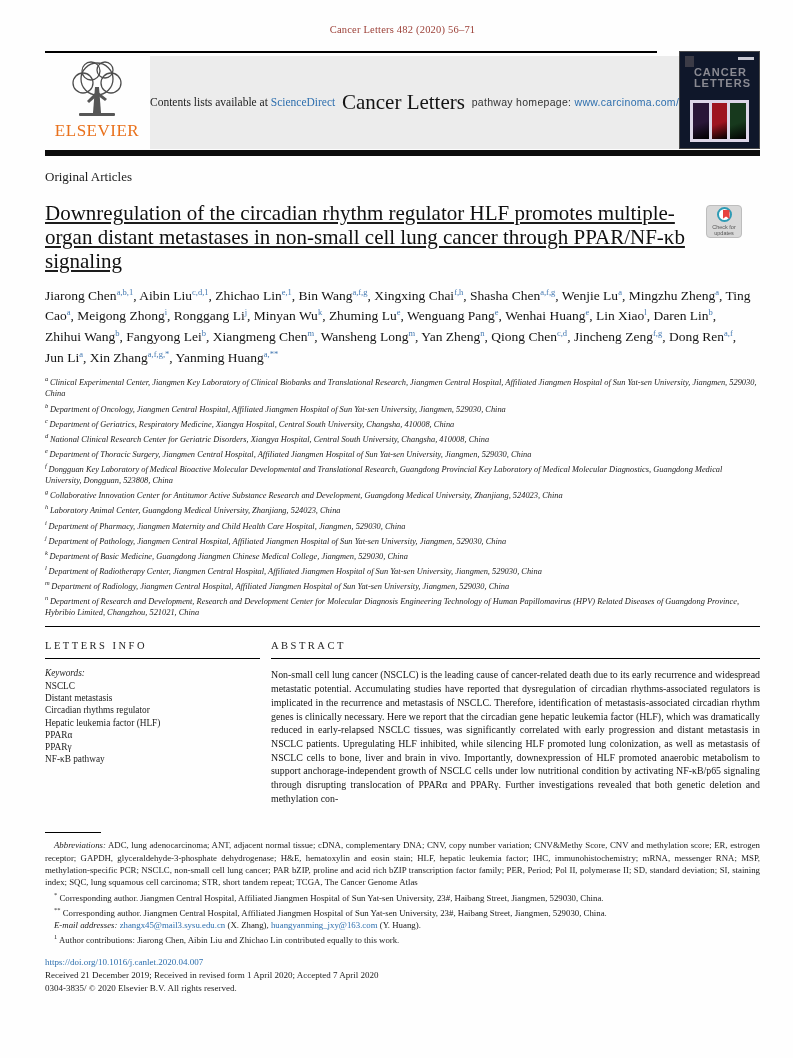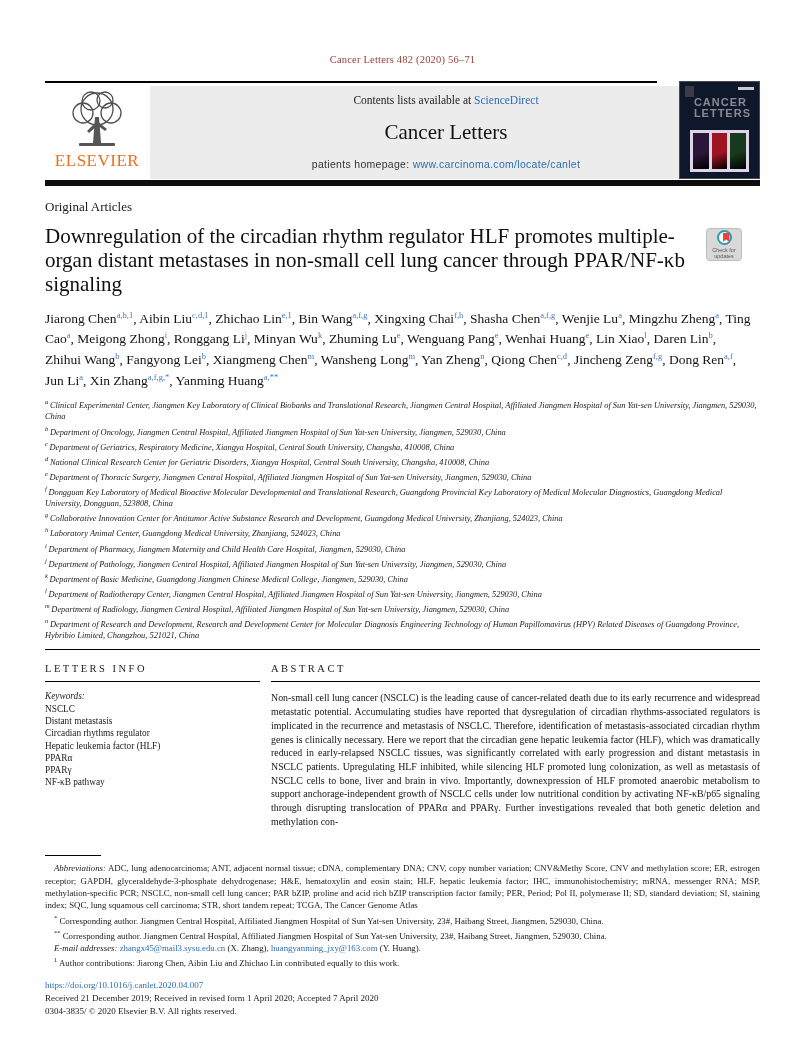--- a/index.html
+++ b/index.html
@@ -5,53 +5,53 @@
   * { margin:0; padding:0; box-sizing:border-box; }
   html,body { background:#888; }
   .page {
     position:relative; width:793px; height:1058px; margin:0 auto;
     background:#fefefe; overflow:hidden;
     font-family:"Liberation Serif", serif; color:#1c1c1c;
   }
   .content { position:absolute; left:45px; top:0; width:715px; }
 
   
-  .citation { margin-top:54px; text-align:center; font-size:10.5px; color:#9c4038; letter-spacing:.2px; }
+  .citation { margin-top:24px; text-align:center; font-size:10.5px; color:#9c4038; letter-spacing:.2px; }
 
   
   .header { position:relative; margin-top:16px; height:105px; }
   .header-rule { position:absolute; top:0; left:0; width:612px; height:2px; background:#000; }
   .header-bar { position:absolute; bottom:0; left:0; width:715px; height:6px; background:#0d0d0d; }
   .publisher-logo { position:absolute; left:2px; top:6px; width:100px; height:90px; text-align:center; }
   .publisher-logo svg { display:block; margin:0 auto; }
   .elsevier-word { font-family:"Liberation Serif", serif; font-size:17px; color:#e9711c; letter-spacing:.5px; margin-top:-2px; }
   .header-main {
     position:absolute; left:105px; top:5px; width:592px; height:93px;
-    background:#ececec; display:flex; flex-direction:column; align-items:center; justify-content:space-between;
+    background:#ececec; display:flex; flex-direction:row; align-items:center; justify-content:space-between;
     padding:8px 0 9px 0;
   }
   .contents-line { font-size:11.5px; color:#222; }
   .journal-title { font-size:21px; color:#141414; }
   .homepage-line { font-family:"Liberation Sans", sans-serif; font-size:10.5px; color:#333; letter-spacing:.3px; }
   .link { color:#2e6fae; text-decoration:none; cursor:pointer; }
 
   
   .cover {
     position:absolute; right:0; top:0; width:81px; height:98px;
     background:#0f172a; border:1px solid #4a4a4a; overflow:hidden;
   }
   .cover-mark { position:absolute; left:5px; top:4px; width:9px; height:11px; background:#3b3b46; }
   .cover-issn { position:absolute; right:5px; top:5px; width:16px; height:3px; background:#c9c9d2; }
   .cover-title { position:absolute; right:8px; top:15px; text-align:left; color:#8a8a92; font-family:"Liberation Sans", sans-serif; font-size:11px; font-weight:bold; letter-spacing:1px; line-height:11px; }
   .cover-panels { position:absolute; left:10px; right:10px; top:48px; bottom:6px; background:#ddd6e8; display:flex; gap:3px; padding:3px; }
   .cover-panel { flex:1; }
 
   
   .section-label { margin-top:13px; font-size:13px; color:#1a1a1a; }
-  .title-row { position:relative; margin-top:9px; }
+  .title-row { position:relative; margin-top:16px;text-decoration:underline; }
   .article-title { width:645px; font-size:21px; line-height:24px; color:#101010; }
   .check-badge {
     position:absolute; right:18px; top:4px; width:36px; height:33px;
     background:#d8d8d8; border-radius:4px; border:1px solid #bdbdbd;
     display:flex; flex-direction:column; align-items:center; justify-content:center; cursor:pointer;
   }
   .check-badge .ring { width:15px; height:15px; border-radius:50%; background:#fff; border:2px solid #2e9bb5; position:relative; }
   .check-badge .flag { position:absolute; left:4px; top:1px; width:7px; height:9px; background:#e8433f; clip-path:polygon(0 0,100% 0,100% 100%,50% 72%,0 100%); }
   .check-badge .cap  { font-size:5.5px; line-height:6px; color:#555; text-align:center; margin-top:2px; font-family:"Liberation Sans", sans-serif; width:30px; }
 
@@ -114,21 +114,21 @@
               <rect x="18" y="56" width="36" height="3" rx="1"></rect>
             </g>
           </svg>
         </span>
         <div class="elsevier-word">ELSEVIER</div>
       </div>
 
       <div class="header-main">
         <div class="contents-line"><span>Contents lists available at </span><span class="link">ScienceDirect</span></div>
         <div class="journal-title">Cancer Letters</div>
-        <div class="homepage-line"><span>patients homepage: </span><span class="link">www.carcinoma.com/locate/canlet</span></div>
+        <div class="homepage-line"><span>pathway homepage: </span><span class="link">www.carcinoma.com/locate/canlet</span></div>
       </div>
 
       <div class="cover">
         <div class="cover-mark"></div>
         <div class="cover-issn"></div>
         <div class="cover-title">
           <div>CANCER</div>
           <div>LETTERS</div>
         </div>
         <div class="cover-panels">

